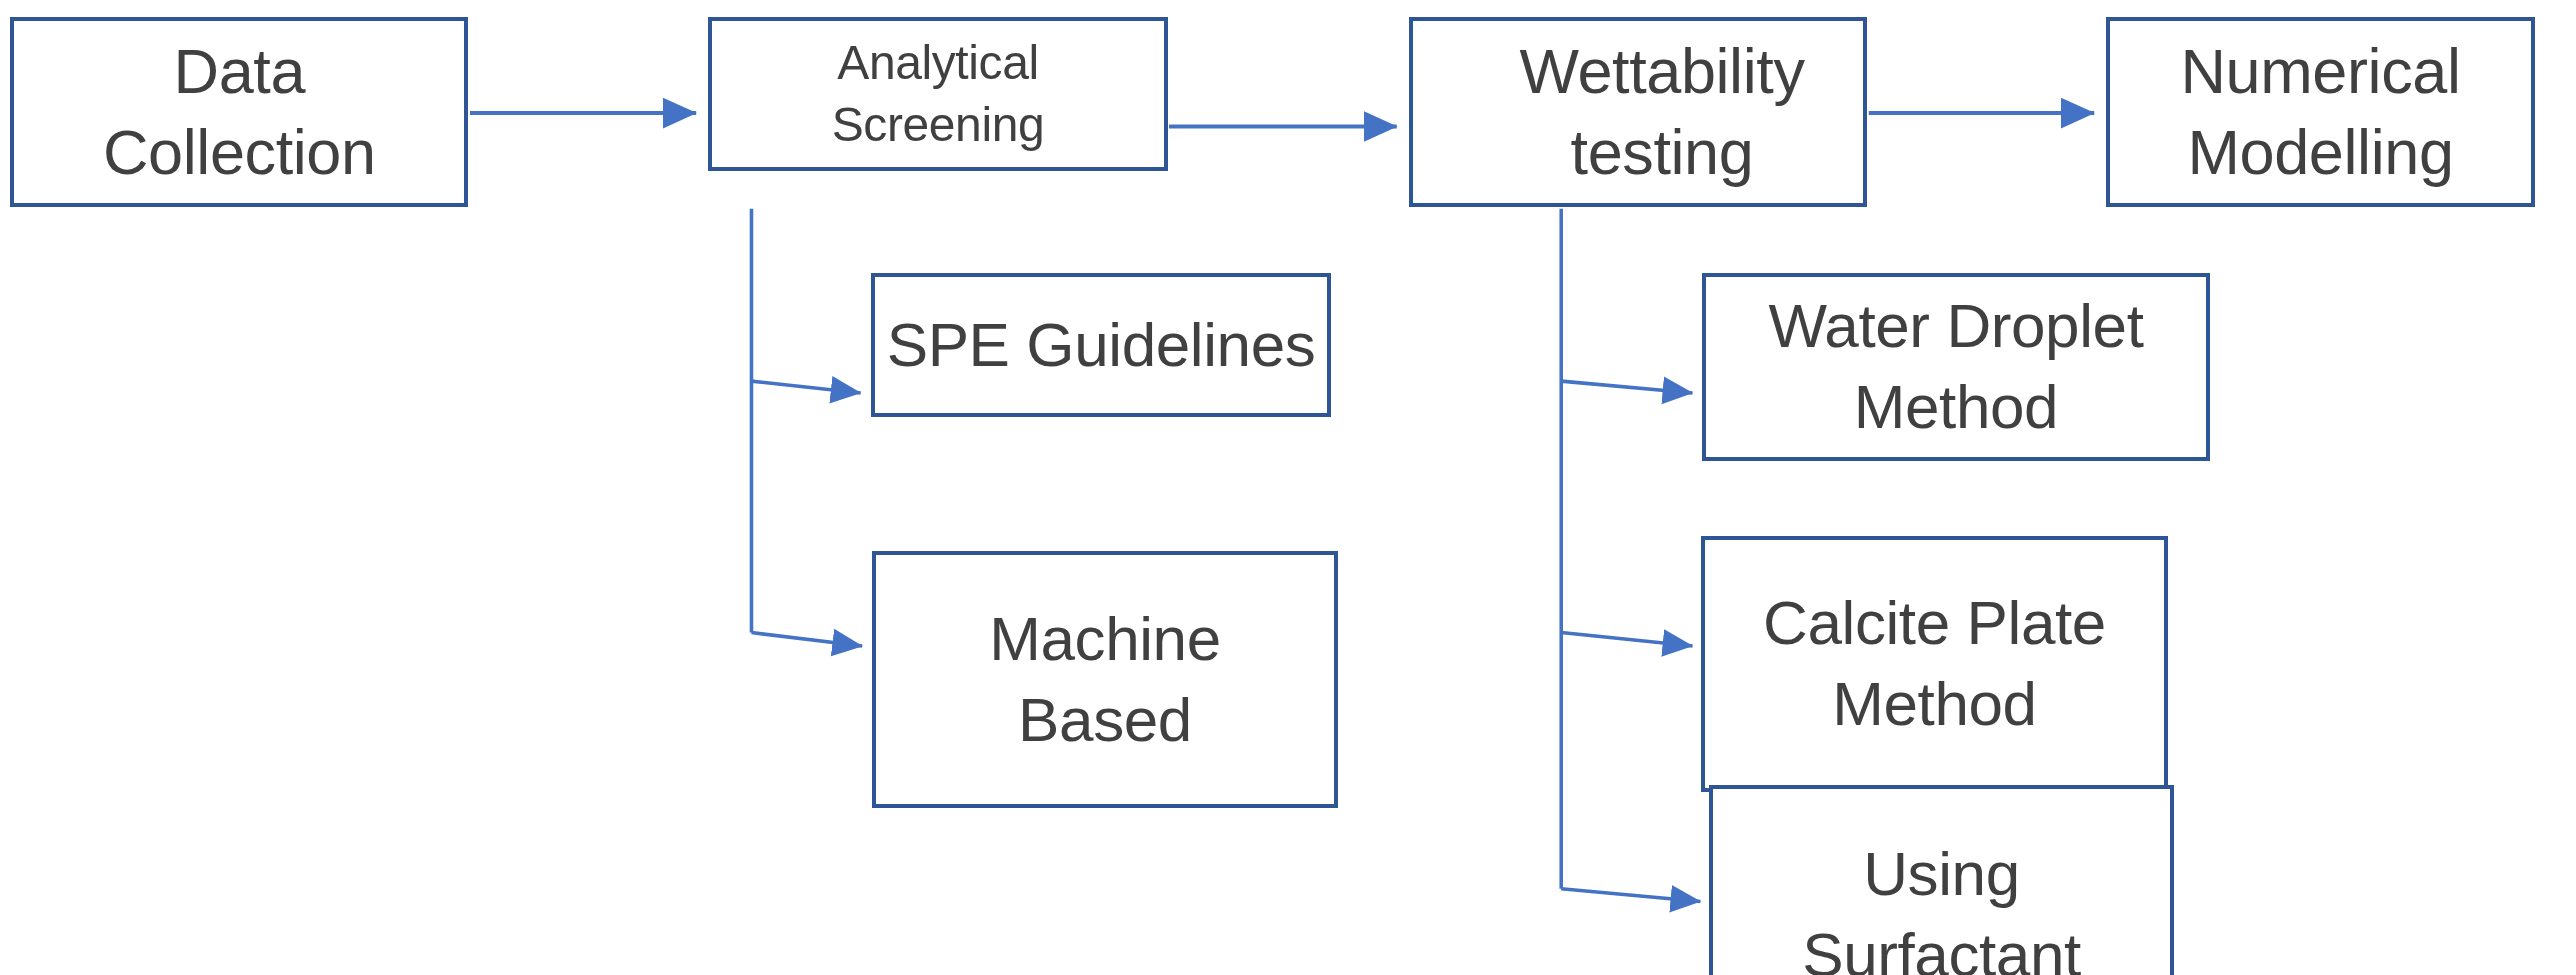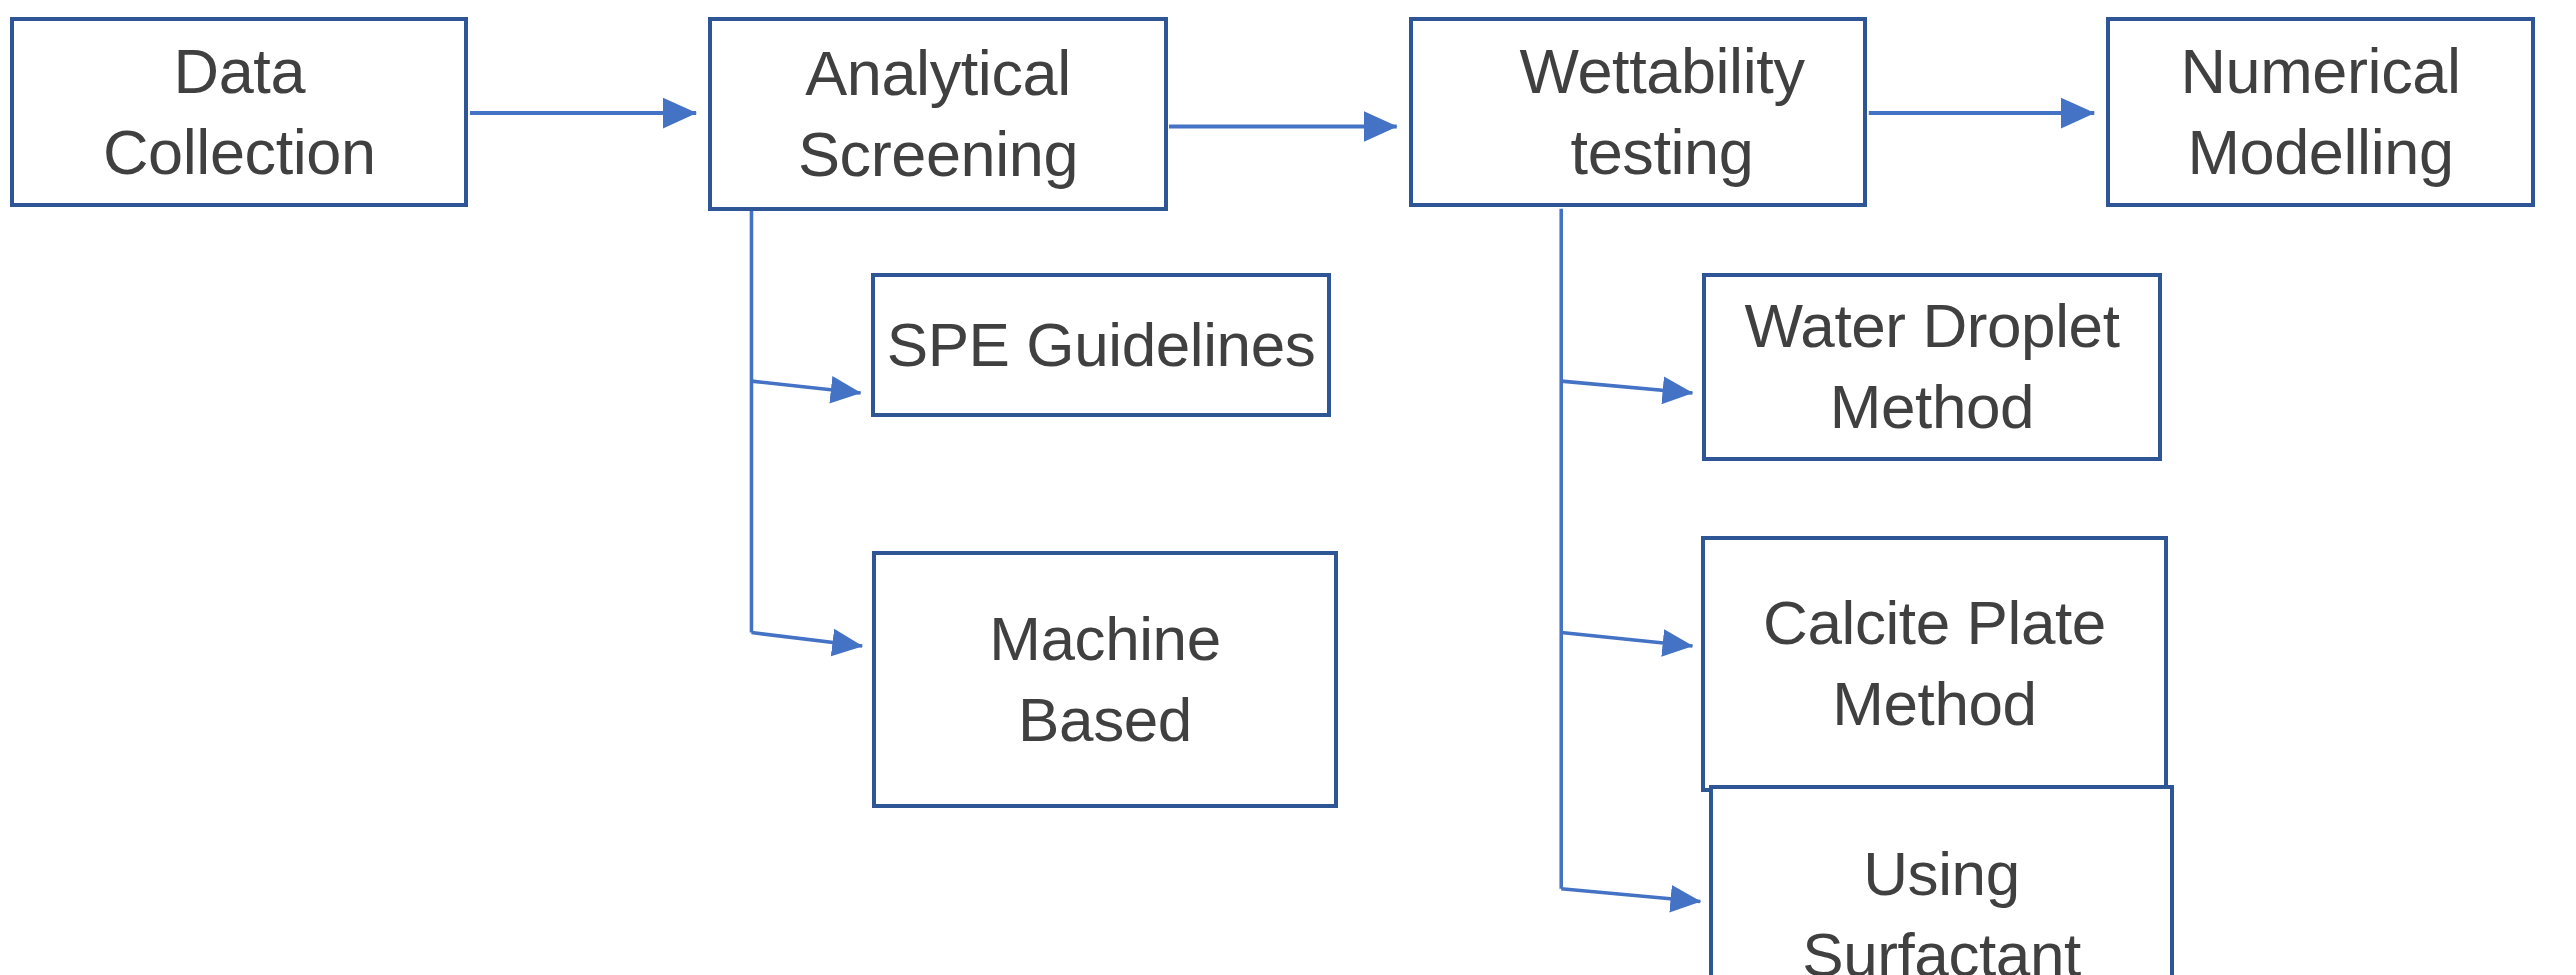--- a/index.html
+++ b/index.html
@@ -41,28 +41,28 @@
     white-space: pre-line;
     letter-spacing: -0.4px;
   }
   .node-label {
     display: block;
     width: 100%;
     white-space: pre-line;
   }
   
   #node-data-collection      { left: 10.3px;   top: 17.4px;  width: 458px; height: 190px; font-size: 63px; }
-  #node-analytical-screening { left: 708px;  top: 17.4px;  width: 460px; height: 194px; font-size: 63px; }
+  #node-analytical-screening { left: 708px;  top: 17.4px;  width: 460px; height: 154px; font-size: 48px; }
   #node-wettability-testing  { left: 1409px; top: 17.4px;  width: 458px; height: 190px; font-size: 63px; padding-left: 48px; }
   #node-numerical-modelling  { left: 2106px; top: 17.4px;  width: 429px; height: 190px; font-size: 63px; }
   
   #node-spe-guidelines       { left: 871px; top: 273px; width: 460px; height: 144px; font-size: 62px; }
   #node-machine-based        { left: 872px; top: 535px; width: 466px; height: 257px; font-size: 62px; margin-top: 16px; }
   
-  #node-water-droplet-method { left: 1702px; top: 273px; width: 460px; height: 188px; font-size: 62px; }
+  #node-water-droplet-method { left: 1702px; top: 273px; width: 508px; height: 188px; font-size: 62px; }
   #node-calcite-plate-method { left: 1701px; top: 536px; width: 467px; height: 256px; font-size: 62px; }
   #node-using-surfactant     { left: 1709px; top: 785px; width: 465px; height: 259px; font-size: 62px; }
 </style>
 </head>
 <body>
 
 <div id="canvas">
 
   <svg id="edge-layer" viewBox="0 0 3257 1233" width="2576" height="975" xmlns="http://www.w3.org/2000/svg">
     <defs>

